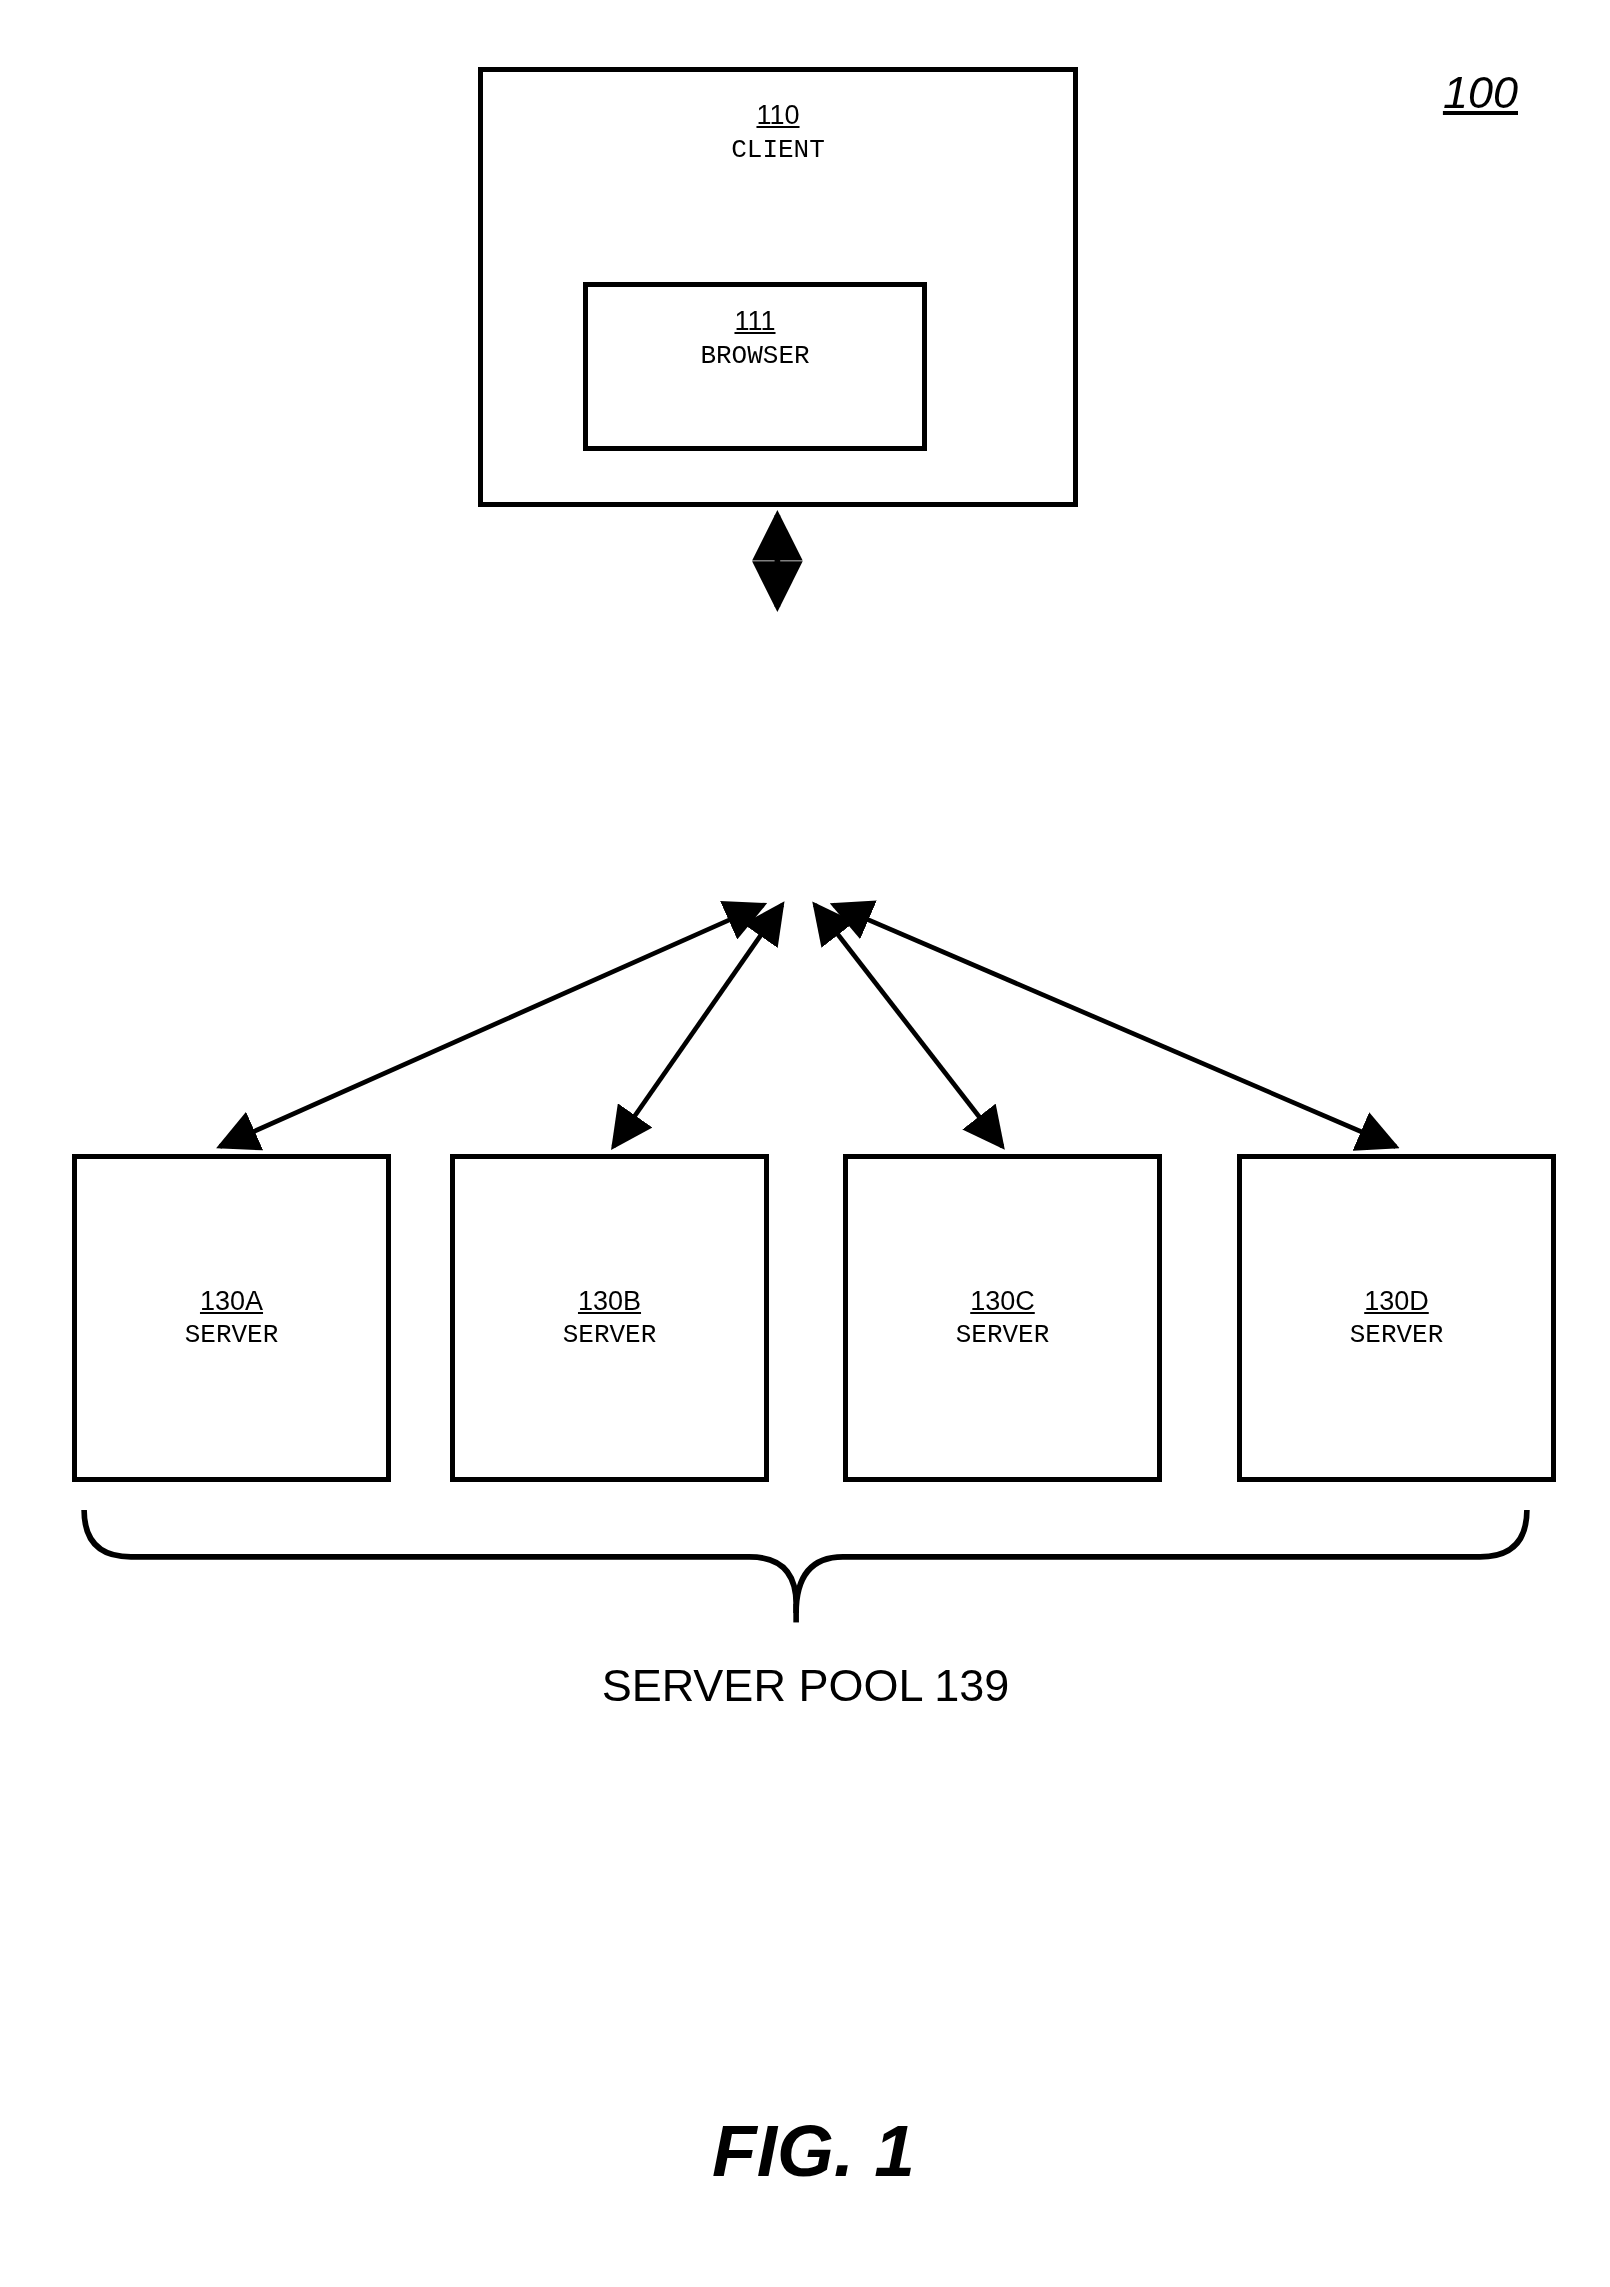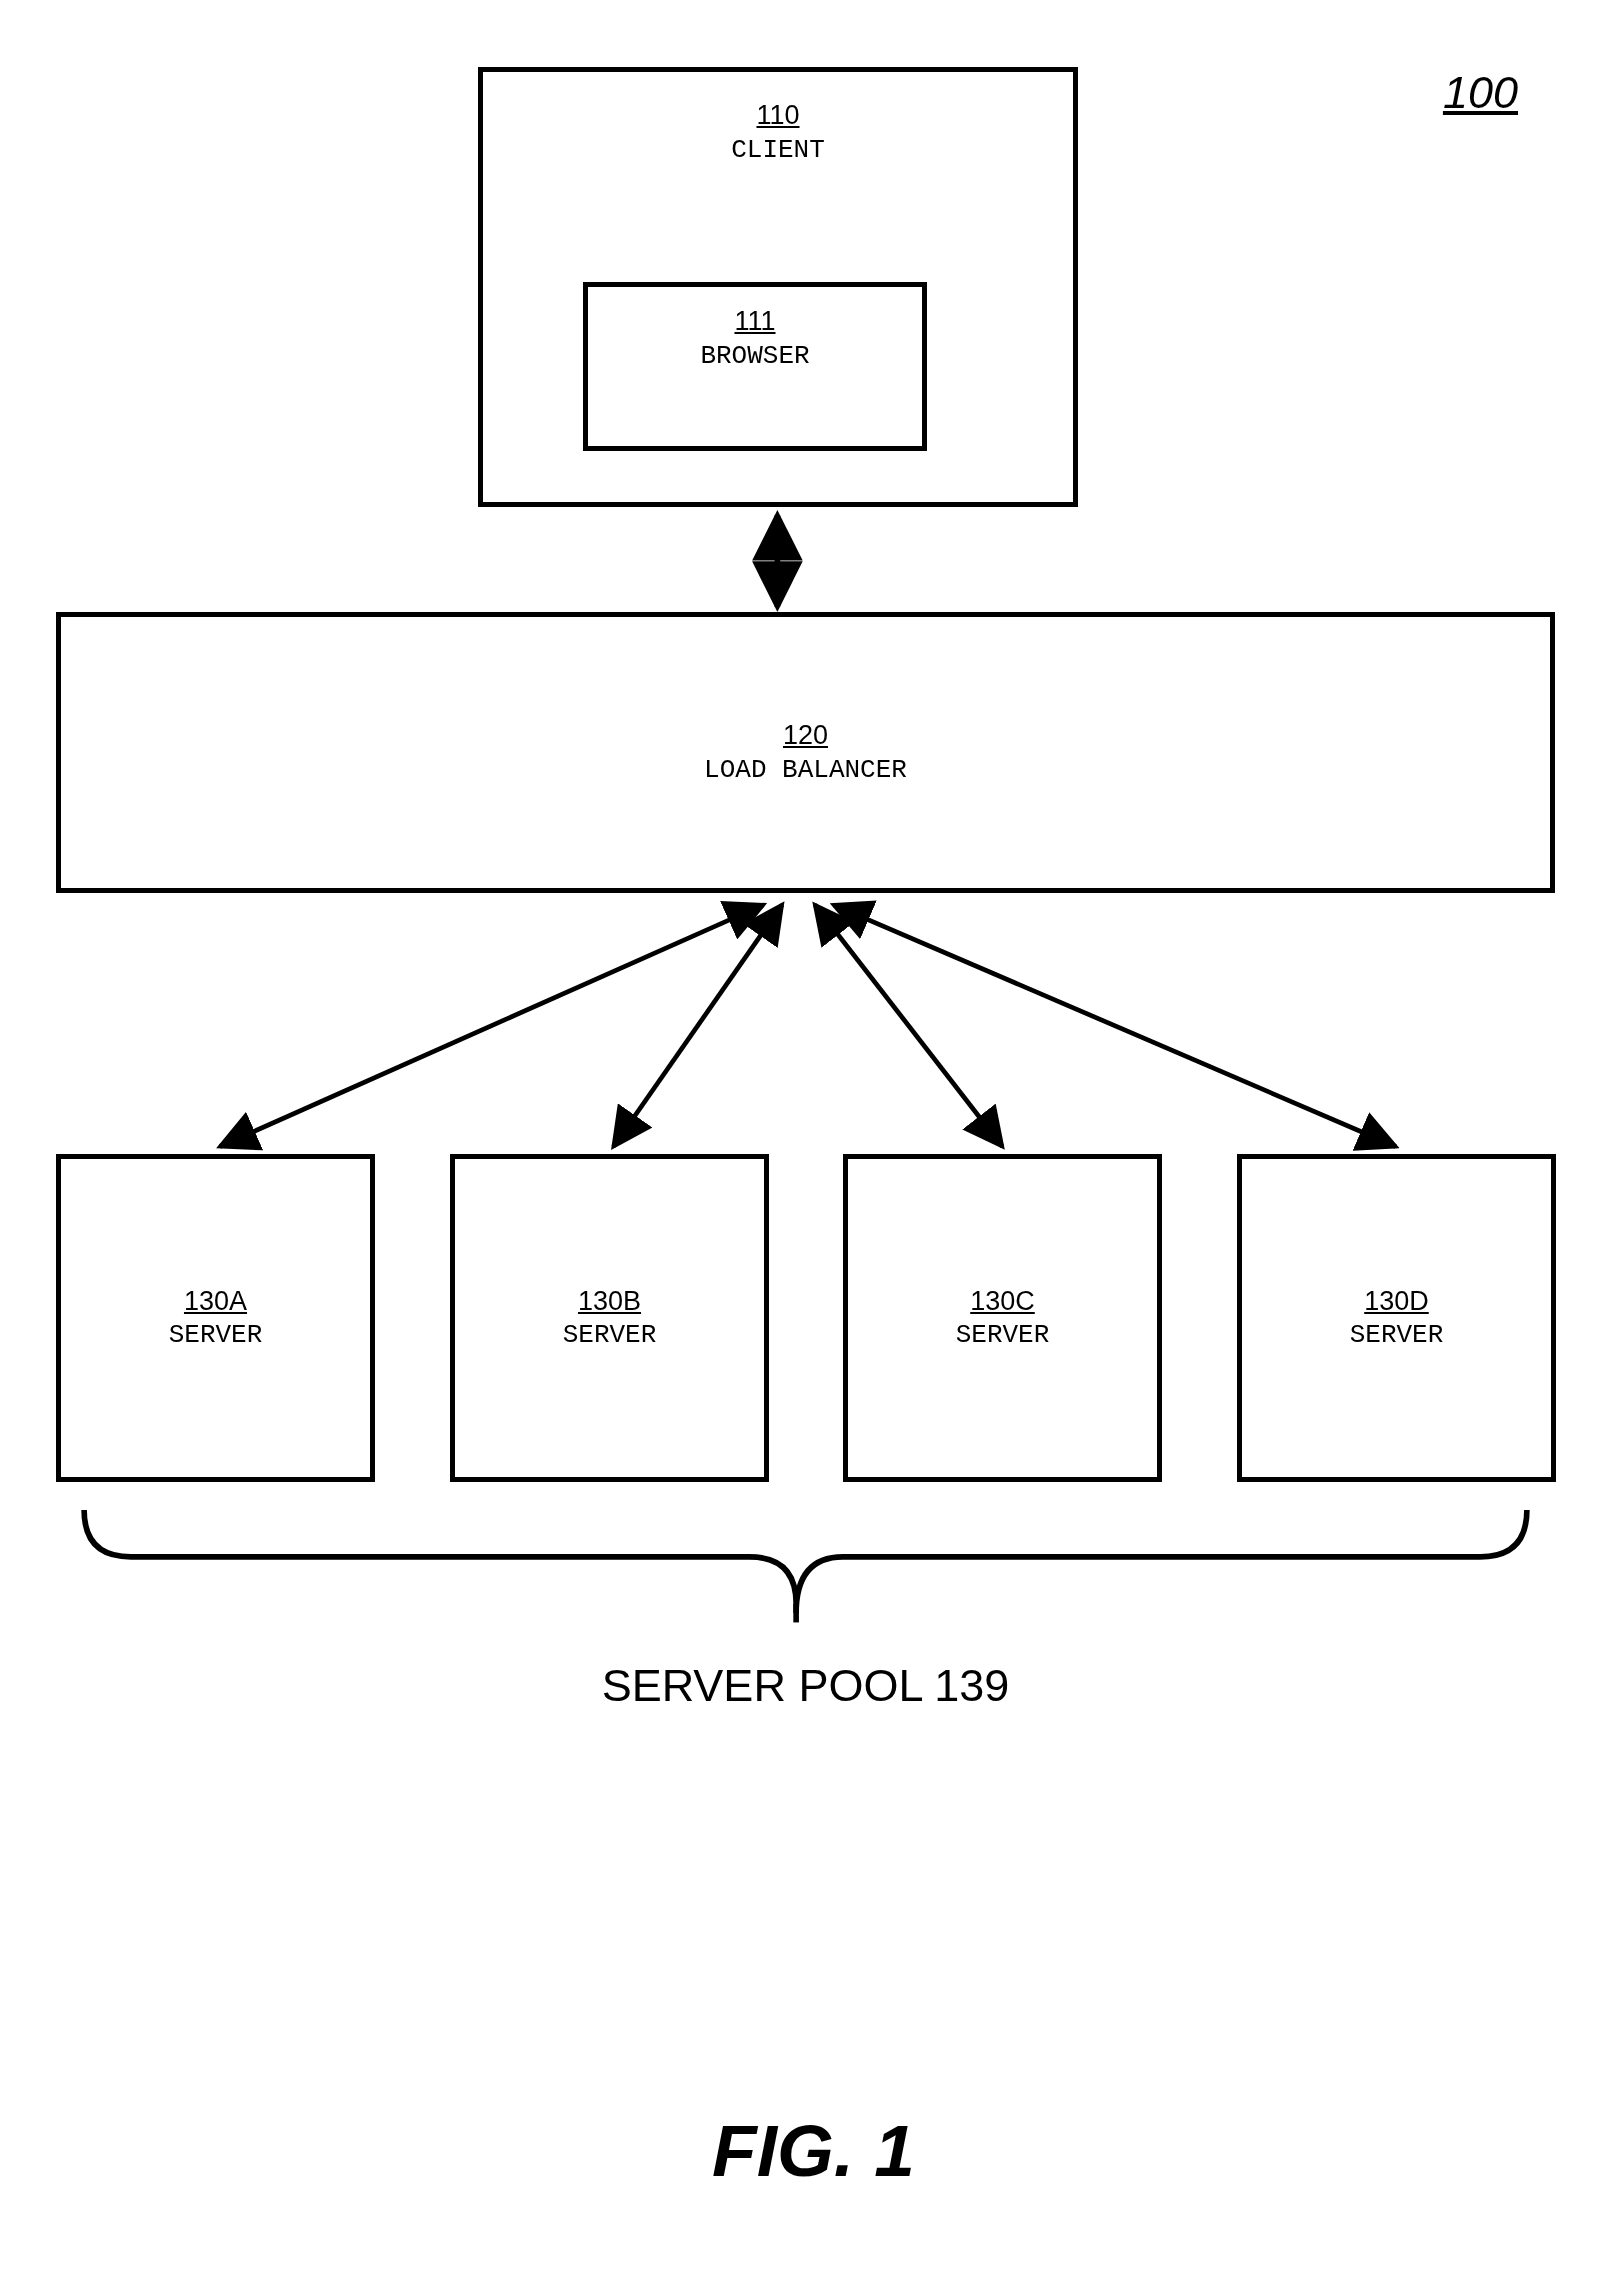--- a/index.html
+++ b/index.html
@@ -64,21 +64,21 @@
       justify-content: center;
       padding-top: 0;
     }
     .server-box {
       top: 1087px;
       width: 319px;
       height: 328px;
       justify-content: center;
       padding-top: 0;
     }
-    .server-a { left: 0; }
+    .server-a { left: 16px; }
     .server-b { left: 394px; }
     .server-c { left: 787px; }
     .server-d { left: 1181px; }
     .pool-label {
       position: absolute;
       top: 1593px;
       left: 0;
       width: 1499px;
       text-align: center;
       font-size: 45px;
@@ -140,24 +140,20 @@
   <div class="box client-box">
     <div class="box-num">110</div>
     <div class="box-label">CLIENT</div>
   </div>
 
   <div class="box browser-box">
     <div class="box-num">111</div>
     <div class="box-label">BROWSER</div>
   </div>
 
-  <div class="box lb-box">
-    <div class="box-num">120</div>
-    <div class="box-label">LOAD BALANCER</div>
-  </div>
 
   <div class="box server-box server-a">
     <div class="box-num">130A</div>
     <div class="box-label">SERVER</div>
   </div>
 
   <div class="box server-box server-b">
     <div class="box-num">130B</div>
     <div class="box-label">SERVER</div>
   </div>

